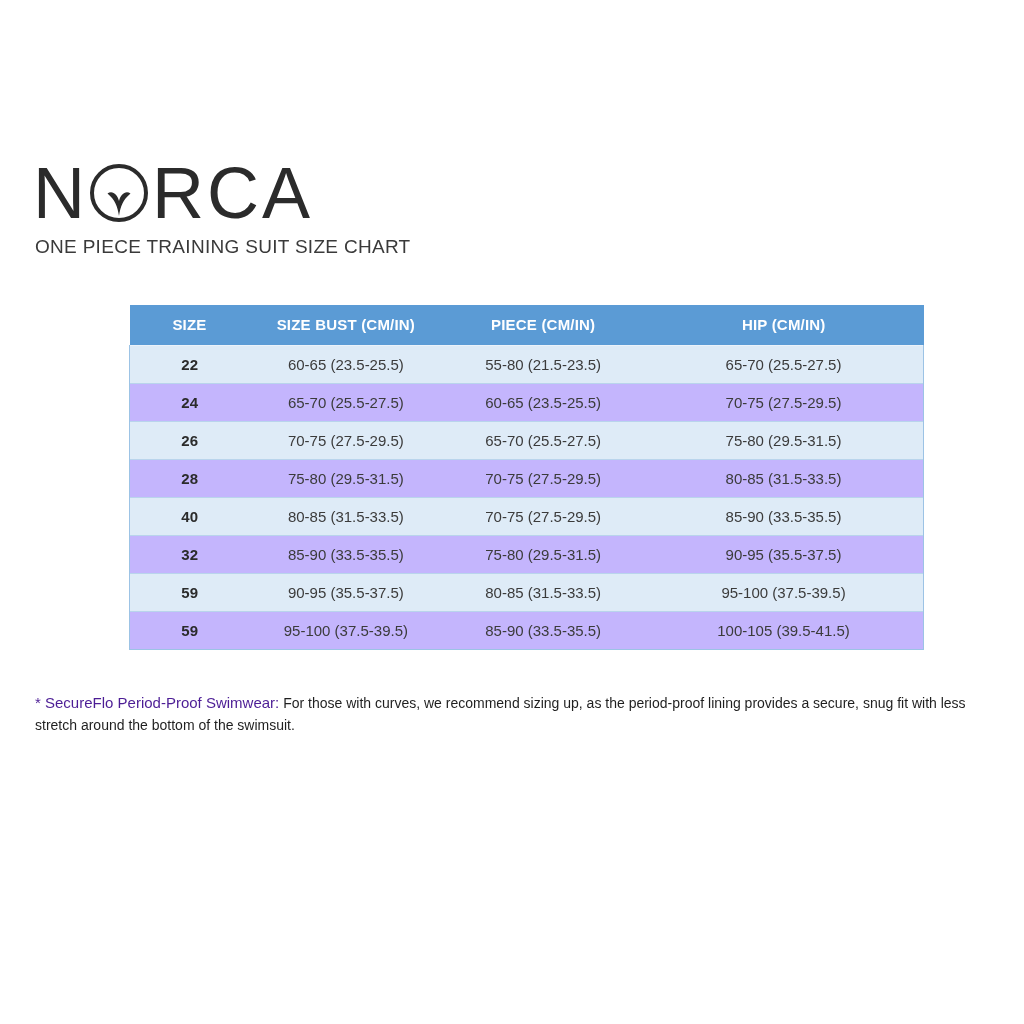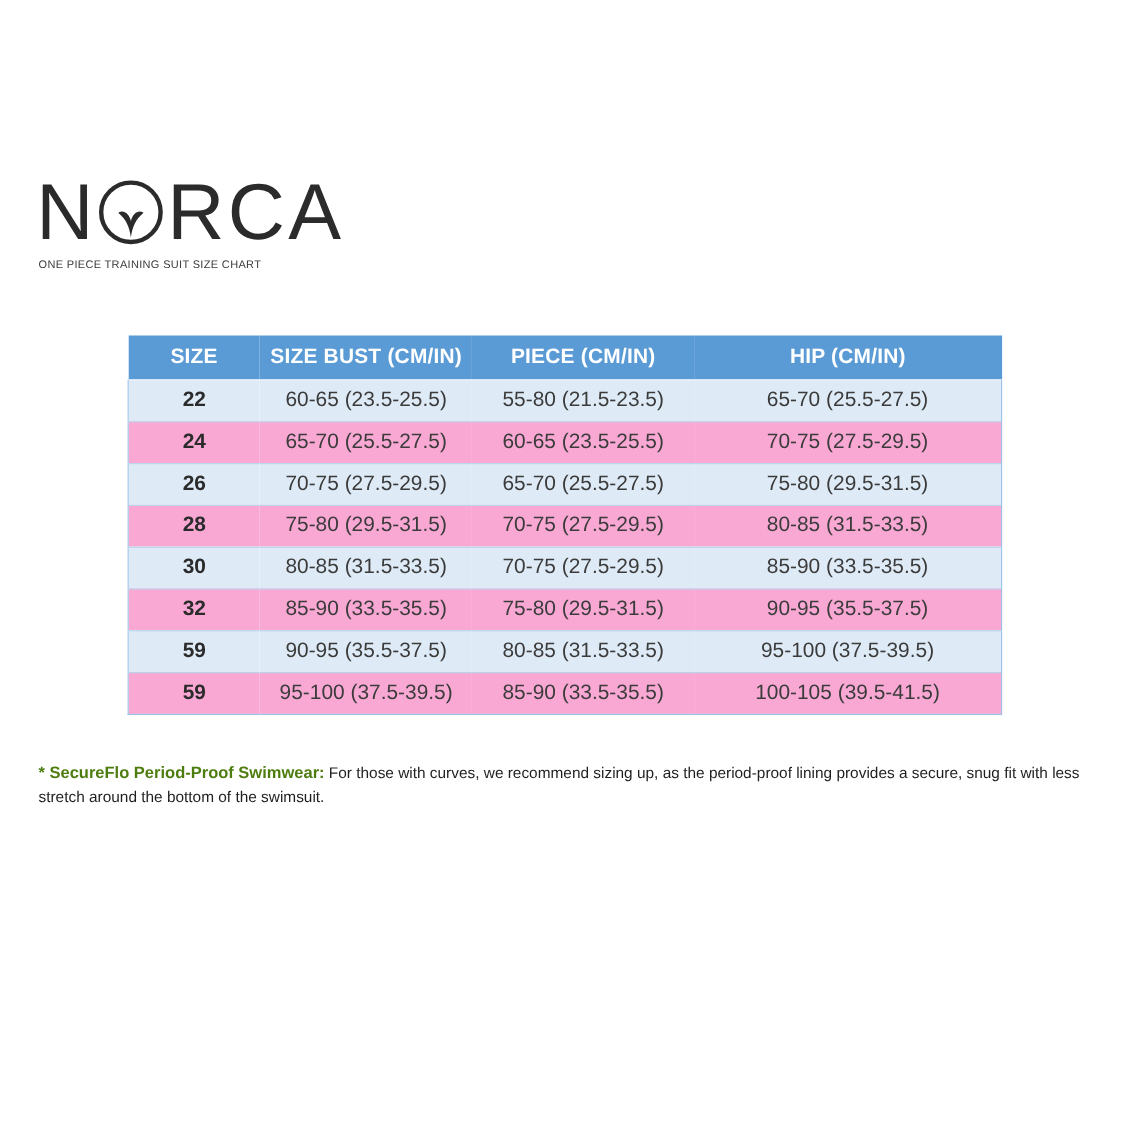--- a/index.html
+++ b/index.html
@@ -44,35 +44,35 @@
     align-items:flex-end;
     justify-content:center;
     overflow:hidden;
   }
   .logo .o-circle svg{display:block;width:50px;height:50px;}
 
   .subtitle{
     position:absolute;
     left:35px;
     top:236px;
-    font-size:10px;
+    font-size:19px;
     font-weight:400;
     color:#3A3A3A;
     letter-spacing:0.3px;
   }
 
   
   .size-table{
     position:absolute;
-    left:116px;
+    left:129px;
     top:305px;
     width:795px;
     border-collapse:collapse;
     table-layout:fixed;
-    font-size:19px;
+    font-size:15px;
   }
   .size-table col.c1{width:15.1%;}
   .size-table col.c2{width:24.3%;}
   .size-table col.c3{width:25.4%;}
   .size-table col.c4{width:35.2%;}
 
   .size-table thead th{
     background:var(--header-bg);
     color:#ffffff;
     font-weight:700;
@@ -80,43 +80,43 @@
     text-align:center;
     vertical-align:middle;
     letter-spacing:0.2px;
   }
   .size-table tbody td{
     height:38px;
     text-align:center;
     vertical-align:middle;
     color:var(--body-text);
     border-top:1px solid var(--row-divider);
-    background:#f9a8d4;
+    background:#c4b5fd;
   }
   .size-table tbody tr:first-child td{border-top:1px solid #EAF2FA;}
   .size-table tbody tr.alt td{background:var(--row-alt-bg);}
   .size-table tbody td.size-col{font-weight:700;color:#2B2B2B;}
   .size-table tbody tr td:first-child{border-left:1px solid var(--outer-border);}
   .size-table tbody tr td:last-child{border-right:1px solid var(--outer-border);}
   .size-table tbody tr:last-child td{border-bottom:1px solid var(--outer-border);}
 
   
   .footnote{
     position:absolute;
     left:35px;
     top:691px;
     width:952px;
     font-size:14px;
     line-height:1.55;
     color:#1F1F1F;
   }
   .footnote .lead{
-    font-weight:700;
+    font-weight:400;
     font-size:15px;
-    color:#4d7c0f;
+    color:#4c1d95;
   }
 </style>
 </head>
 <body>
 
 <div class="logo">
   <span class="letters">N</span>
   <span class="o-circle" aria-hidden="true">
     <svg viewBox="0 0 100 100" xmlns="http://www.w3.org/2000/svg">
       <path d="M50 96 C47 76 42 64 27 51 C36 44 47 52 50 66 C53 52 64 44 73 51 C58 64 53 76 50 96 Z" fill="#2B2B2B"></path>
@@ -161,21 +161,21 @@
         <td>65-70 (25.5-27.5)</td>
         <td>75-80 (29.5-31.5)</td>
       </tr>
       <tr>
         <td class="size-col">28</td>
         <td>75-80 (29.5-31.5)</td>
         <td>70-75 (27.5-29.5)</td>
         <td>80-85 (31.5-33.5)</td>
       </tr>
       <tr class="alt">
-        <td class="size-col">30</td>
+        <td class="size-col">40</td>
         <td>80-85 (31.5-33.5)</td>
         <td>70-75 (27.5-29.5)</td>
         <td>85-90 (33.5-35.5)</td>
       </tr>
       <tr>
         <td class="size-col">32</td>
         <td>85-90 (33.5-35.5)</td>
         <td>75-80 (29.5-31.5)</td>
         <td>90-95 (35.5-37.5)</td>
       </tr>

